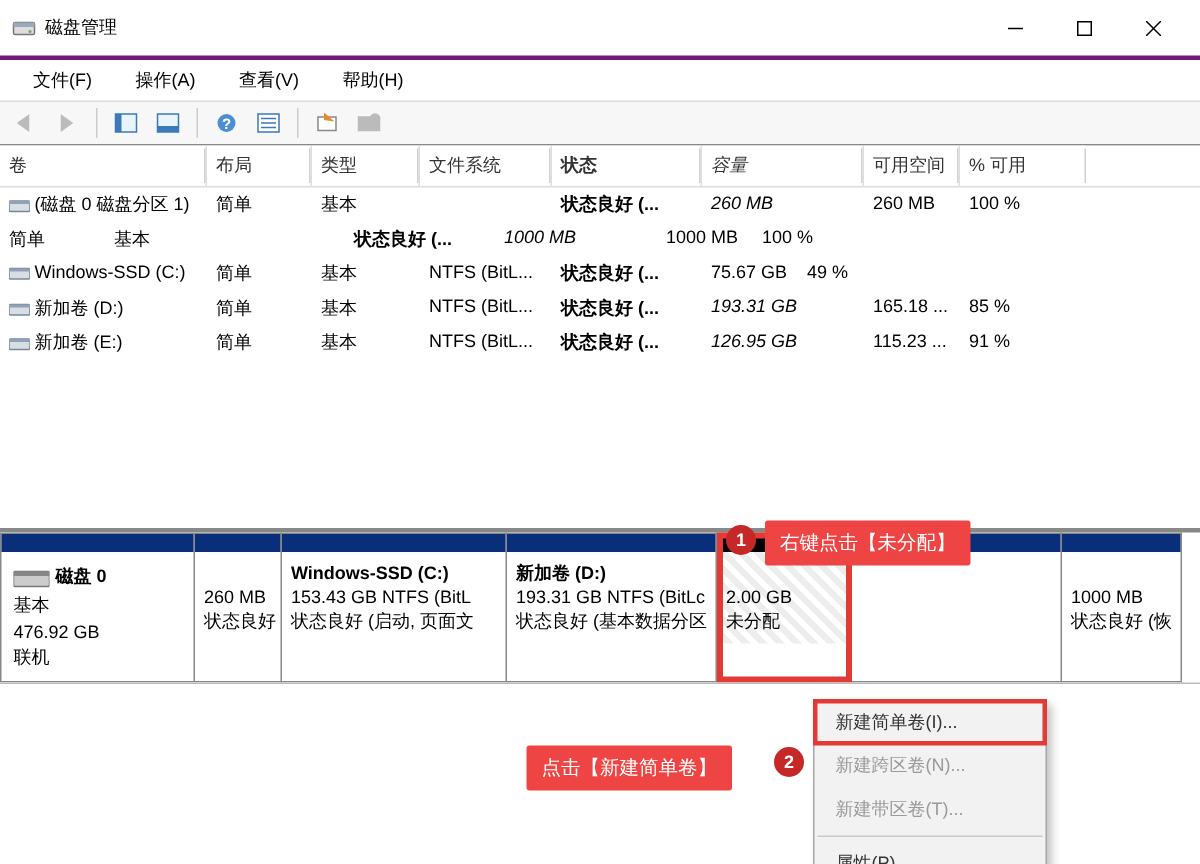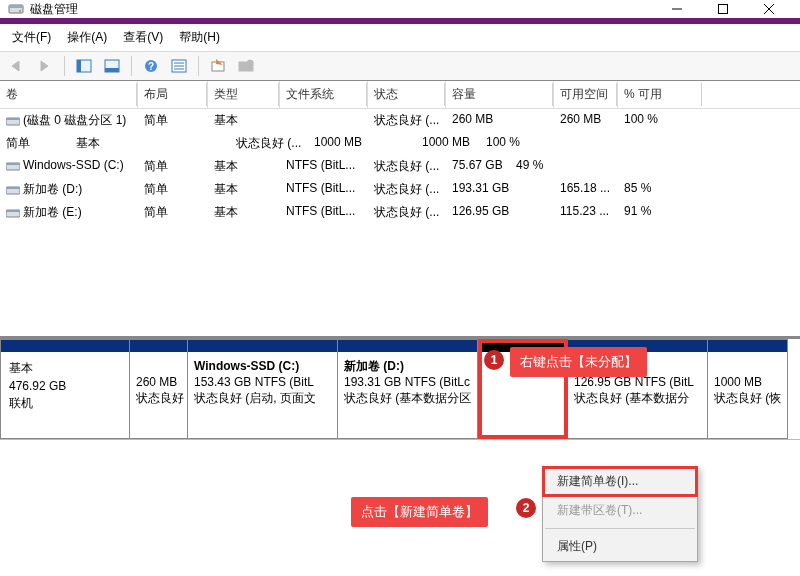--- a/index.html
+++ b/index.html
@@ -1,26 +1,26 @@
 <!DOCTYPE html>
 <html><head>
 <meta charset="utf-8">
 <style>
   * { box-sizing: border-box; margin: 0; padding: 0; font-family: "Microsoft YaHei", "Segoe UI", sans-serif; }
   body { background: #fff; width: 800px; height: 576px; overflow: hidden; position: relative; font-size: 12px; }
 
   
-  .titlebar { height: 24px; display: flex; align-items: center; padding: 0 8px; border-bottom: 6px solid #701a75; }
+  .titlebar { height: 40px; display: flex; align-items: center; padding: 0 8px; border-bottom: 3px solid #701a75; }
   .titlebar .icon-app { width: 16px; height: 16px; margin-right: 6px; }
   .titlebar .title { flex: 1; font-size: 12px; }
   .titlebar .win-btns { display: flex; }
   .win-btn { width: 46px; height: 30px; display: flex; align-items: center; justify-content: center; }
 
   
-  .menubar { display: flex; padding: 2px 6px; font-size: 12px; gap: 4px; }
+  .menubar { display: flex; padding: 2px 16px; font-size: 12px; gap: 17px; }
   .menu-item { padding: 3px 6px; }
 
   
   .toolbar { height: 30px; border-top: 1px solid #ddd; border-bottom: 1px solid #888; display: flex; align-items: center; padding: 0 6px; gap: 6px; background: #f7f7f7; }
   .tool-btn { width: 22px; height: 22px; display: flex; align-items: center; justify-content: center; border: 1px solid transparent; }
   .tool-sep { width: 1px; height: 20px; background: #ccc; margin: 0 2px; }
   .disabled svg * { stroke: #bbb !important; fill: #bbb !important; }
 
   
   .vol-list { height: 258px; border-bottom: 3px solid #888; overflow: auto; }
@@ -29,22 +29,22 @@
   .vol-header .hcell::after { content:""; position:absolute; right:0; top:2px; bottom:2px; width:1px; background:#d0d0d0; }
   .vol-rows .row { display:flex; padding:1px 0; }
   .vol-rows .cell { padding:2px 6px; white-space:nowrap; overflow:hidden; text-overflow:ellipsis; font-size:12px; }
   .vol-icon { width:14px; height:10px; display:inline-block; margin-right:3px; vertical-align:middle; }
   .vol-icon svg { vertical-align: top; }
 
   .col-vol { width: 138px; }
   .col-layout { width: 70px; }
   .col-type { width: 72px; }
   .col-fs { width: 88px; }
-  .col-status { width: 78px; }
-  .col-cap { width: 108px; }
+  .col-status { width: 100px; font-weight: bold; }
+  .col-cap { width: 108px; font-style: italic; }
   .col-free { width: 64px; }
   .col-pct { width: 84px; }
 
   
   .disk-panel { display:flex; flex-direction:column; }
   .disk-row { display:flex; height: 100px; }
   .disk-label { width: 130px; border: 1px solid #888; padding: 6px 8px; display:flex; flex-direction:column; gap:2px; font-size:12px; background:#fff; }
   .disk-label .bluebar { height:12px; background:#0a2f7a; margin:-6px -8px 6px -8px; }
   .disk-icon { width:24px; height:14px; }
   .disk-parts { flex:1; display:flex; }
@@ -233,57 +233,65 @@
         <div class="cell col-free">115.23 ...</div>
         <div class="cell col-pct">91 %</div>
       </div>
     </div>
 </div>
 
 <div class="disk-panel">
   <div class="disk-row">
     <div class="disk-label">
       <div class="bluebar"></div>
+      <div style="display:flex;align-items:center;gap:4px">
+        <span class="disk-icon"><svg width="24" height="14">
+              <rect x="0" y="3" width="24" height="10" rx="1" fill="#ccc" stroke="#777"></rect>
+              <rect x="0" y="3" width="24" height="3" fill="#888"></rect>
+            </svg></span>
+        <b>磁盘 0</b>
+      </div>
       <span>基本</span>
       <span>476.92 GB</span>
       <span>联机</span>
     </div>
     <div class="disk-parts" id="disk-parts">
         <div class="part" style="width: 58px;">
           <div class="pbar"></div>
           <div class="pbody"><br><span>260 MB</span><br><span>状态良好</span></div>
         </div>
         <div class="part" style="width: 150px;">
           <div class="pbar"></div>
           <div class="pbody"><b>Windows-SSD  (C:)</b><br><span>153.43 GB NTFS (BitL</span><br><span>状态良好 (启动, 页面文</span></div>
         </div>
         <div class="part" style="width: 140px;">
           <div class="pbar"></div>
           <div class="pbody"><b>新加卷  (D:)</b><br><span>193.31 GB NTFS (BitLc</span><br><span>状态良好 (基本数据分区</span></div>
         </div>
         <div class="part unalloc sel" style="width: 90px;">
           <div class="pbar"></div>
+          <div class="pbody"><br><span>2.00 GB</span><br><span>未分配</span></div>
         </div>
         <div class="part" style="width: 140px;">
           <div class="pbar"></div>
-          <div class="pbody"><b>新加卷  (E:)</b><br><span>126.95 GB NTFS (BitL</span><br><span>状态良好 (基本数据分</span></div>
         </div>
         <div class="part" style="width: 80px;">
           <div class="pbar"></div>
           <div class="pbody"><br><span>1000 MB</span><br><span>状态良好 (恢</span></div>
         </div>
       </div>
   </div>
   <div class="bottom-strip"></div>
 </div>
 
 <div class="annot-badge" style="left:484px; top:350px;">1</div>
 <div class="annot-label" style="left:510px; top:347px;">右键点击【未分配】</div>
 
 <div class="ctxmenu" style="left:542px; top:466px;">
   <div class="mi hl">新建简单卷(I)...</div>
+  <div class="mi disabled">新建跨区卷(N)...</div>
   <div class="mi disabled">新建带区卷(T)...</div>
   <hr>
   <div class="mi">属性(P)</div>
 </div>
 
 <div class="annot-label" style="left:351px; top:497px;">点击【新建简单卷】</div>
 <div class="annot-badge" style="left:516px; top:498px;">2</div>
 
 </body></html>

